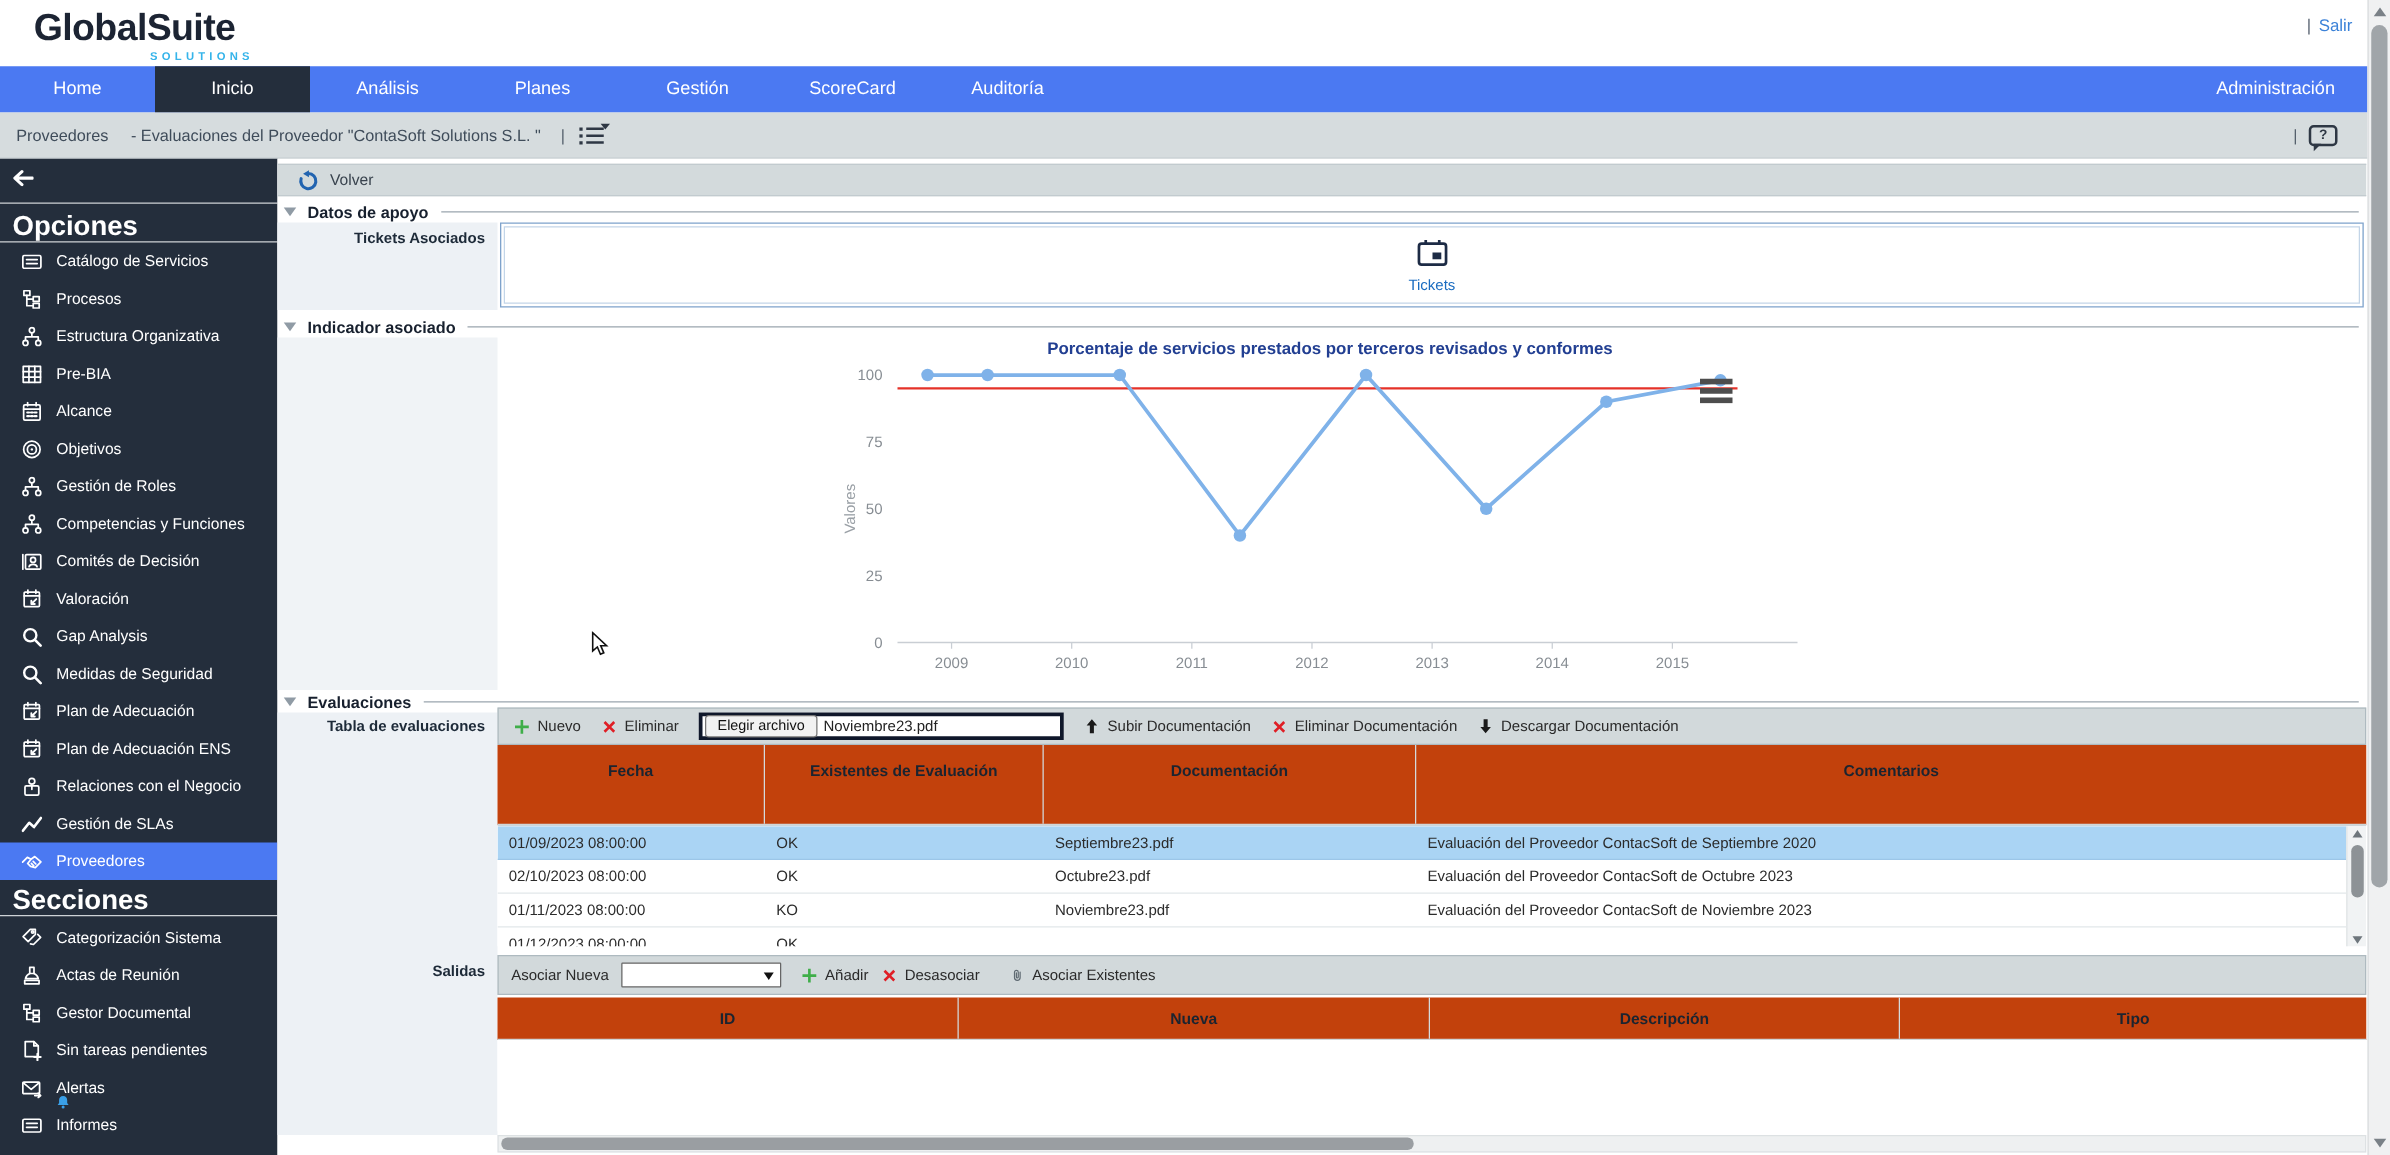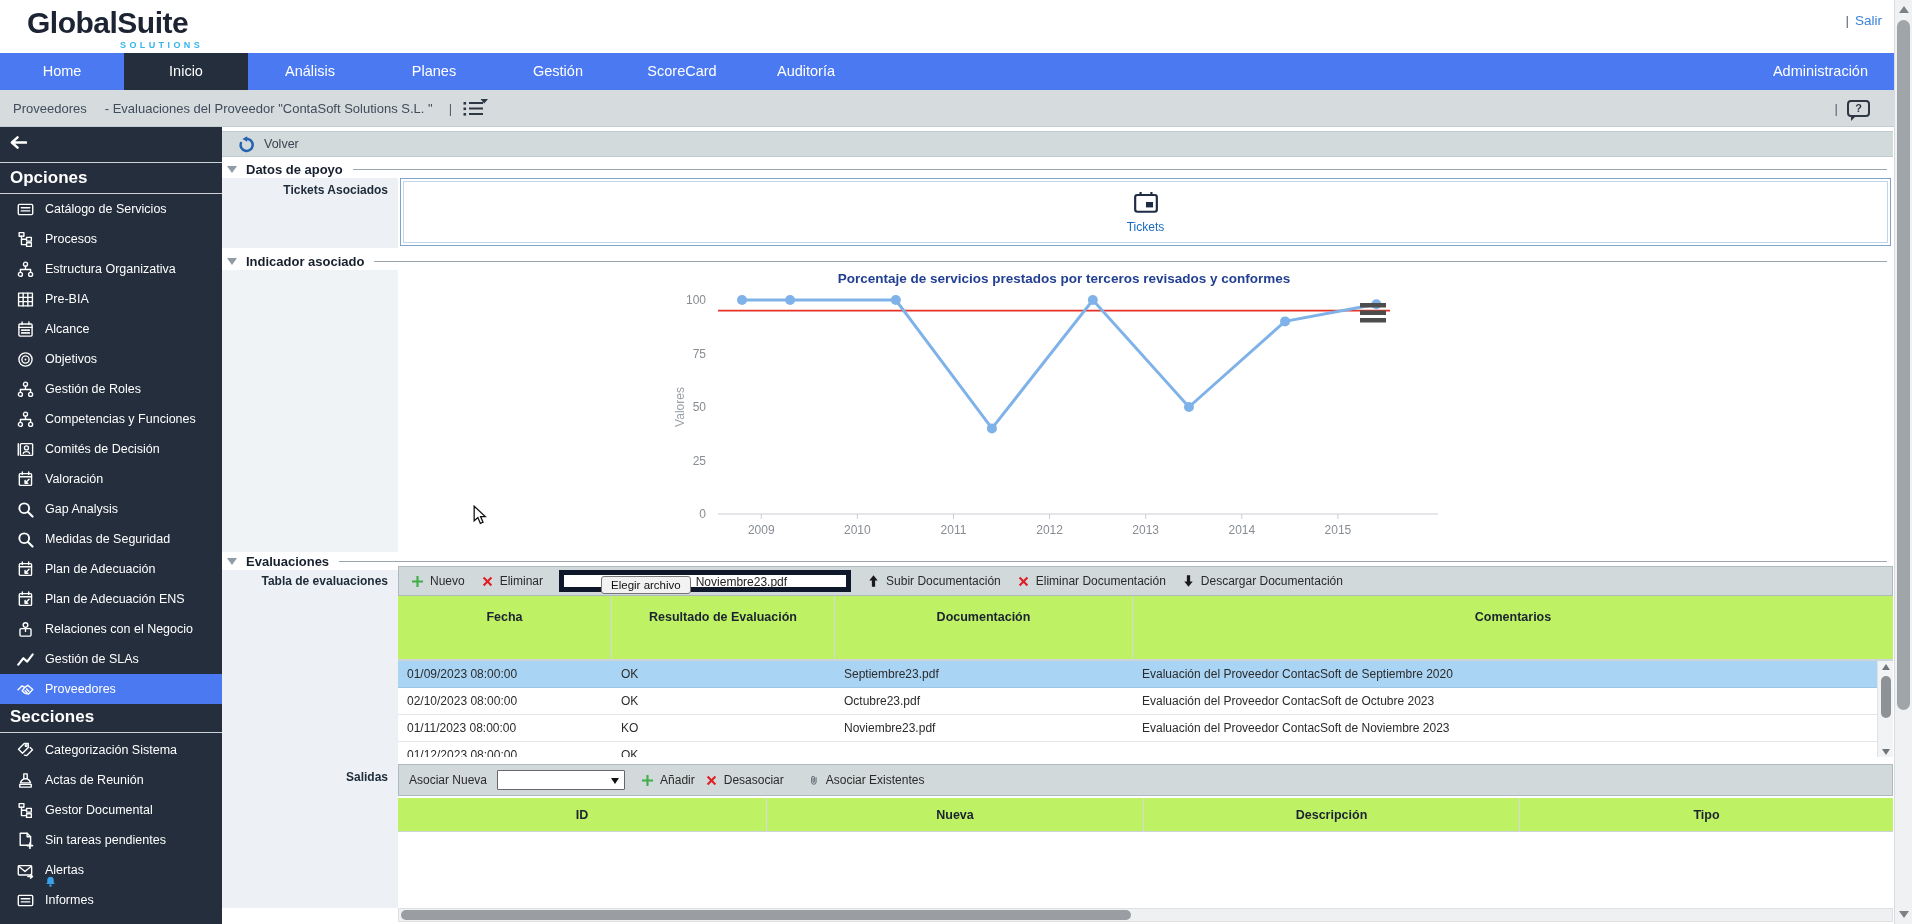--- a/index.html
+++ b/index.html
@@ -27,21 +27,21 @@
   .crumbbar .pipe { margin-left:16px; color:#55606c; }
   .crumb-listicon { margin-left:10px; display:flex; }
   .crumb-right { margin-left:auto; display:flex; align-items:center; margin-right:24px; }
   .helpbox { position:relative; width:23px; height:17px; border:2px solid #2e3744; border-radius:4px; background:#d6dcde; text-align:center; font-size:11px; font-weight:bold; color:#2e3744; line-height:13px; margin-left:9px; }
   .helpbox:after { content:""; position:absolute; left:2px; bottom:-6px; border-left:6px solid #2e3744; border-bottom:6px solid transparent; }
 
   
   .sidebar { position:absolute; left:0; top:127px; width:222px; height:797px; background:#242e3c; }
   .sb-back { position:absolute; left:10px; top:7px; width:30px; height:22px; }
   .sb-rule { position:absolute; left:0; width:222px; height:0; border-top:1.5px solid #eceff1; opacity:.85; }
-  .sb-h { position:absolute; left:10px; color:#fff; font-size:17px; font-weight:800; }
+  .sb-h { position:absolute; left:10px; color:#fff; font-size:22px; font-weight:800; }
   .sb-item { position:absolute; left:0; width:222px; height:30px; display:flex; align-items:center; color:#fff; }
   .sb-item.active { background:#4b79f2; }
   .sb-ico { width:20px; height:18px; margin-left:15px; display:flex; align-items:center; justify-content:center; flex:none; }
   .sb-lbl { margin-left:10px; font-size:12.5px; white-space:nowrap; }
   .si { width:17px; height:17px; stroke:#fff; fill:none; stroke-width:1.3; stroke-linecap:round; stroke-linejoin:round; }
   .sb-bell { position:absolute; left:44px; top:748px; }
 
   
   .main { position:absolute; left:222px; top:127px; width:1772px; height:797px; background:#fff; }
   .volverbar { position:absolute; left:0; top:4px; width:1671px; height:26px; background:#d3dadc; border-top:1px solid #c2cbcf; border-bottom:1px solid #c2cbcf; display:flex; align-items:center; }
@@ -60,25 +60,25 @@
   .tickets-box .tlbl { font-size:12px; font-weight:400; color:#1a6cc0; margin-top:2px; }
 
   .chart-svg { position:absolute; left:338px; top:140px; }
   .tick { font-size:12px; fill:#878d93; text-anchor:middle; font-family:"Liberation Sans",sans-serif; }
   .tend { text-anchor:end; }
   .ctitle { font-size:13.5px; font-weight:bold; fill:#223f92; text-anchor:middle; font-family:"Liberation Sans",sans-serif; }
   .ylab { font-size:12px; fill:#9aa0a6; text-anchor:middle; font-family:"Liberation Sans",sans-serif; }
 
   .gtoolbar { position:absolute; left:176px; width:1495px; background:#d2d9db; border:1px solid #aebac0; display:flex; align-items:center; font-size:12px; color:#2a2a2a; }
   .tbtn { display:flex; align-items:center; gap:6px; white-space:nowrap; }
-  .filewrap { display:flex; align-items:flex-start; width:292px; height:22px; background:#fff; border:5px solid #0f172a;padding-left:35px; }
+  .filewrap { display:flex; align-items:center; width:292px; height:22px; background:#fff; border:3px solid #0f172a; }
   .filebtn { height:18px; margin:1px 5px 1px 2px; padding:0 9px; background:#f2f2f2; border:1px solid #767676; border-radius:3px; font-size:11.5px; line-height:16px; color:#111; white-space:nowrap; }
   .filename { font-size:12px; color:#222; white-space:nowrap; }
 
-  .thead { position:absolute; left:176px; width:1495px; background:#bef264; border-bottom:1px solid #cfd6d9; display:flex; }
+  .thead { position:absolute; left:176px; width:1495px; background:#c2410c; border-bottom:1px solid #cfd6d9; display:flex; }
   .th { font-size:12.5px; font-weight:700; color:#1b2430; text-align:center; border-right:1px solid #d4dadd; }
   .th:last-child { border-right:none; }
 
   .tbody { position:absolute; left:176px; top:533px; width:1495px; height:97px; background:#fff; overflow:hidden; border-top:1px solid #cdd4d8; }
   .trow { position:absolute; left:0; width:1479px; height:27px; display:flex; align-items:center; border-bottom:1px solid #e2e7ea; }
   .trow.sel { background:#aad4f4; border-bottom:1px solid #9cc6e8; }
   .td { font-size:12px; color:#2b2b2b; padding-left:9px; white-space:nowrap; overflow:hidden; }
 
   .vscroll { position:absolute; right:0; top:0; width:16px; height:97px; background:#f1f3f4; border-left:1px solid #dfe3e5; }
   .vs-up { position:absolute; top:3px; left:4px; width:0; height:0; border-left:4px solid transparent; border-right:4px solid transparent; border-bottom:6px solid #6e767c; }
@@ -546,21 +546,21 @@
       <span class="tbtn">
           <svg width="13" height="14" viewBox="0 0 16 16">
             <path d="M8,15 L2.8,8.7 H6 V1 H10 V8.7 H13.2 Z" fill="#1a1a1a"></path>
           </svg>
           <span>Descargar Documentación</span>
         </span>
     </div>
 
     <div class="thead" style="top:469px; height:64px">
       <div class="th" style="width:214px; padding-top:14px">Fecha</div>
-      <div class="th" style="width:223px; padding-top:14px">Resultado de Evaluación</div>
+      <div class="th" style="width:223px; padding-top:14px">Existentes de Evaluación</div>
       <div class="th" style="width:298px; padding-top:14px">Documentación</div>
       <div class="th" style="width:760px; padding-top:14px">Comentarios</div>
     </div>
 
     <div class="tbody">
       <div class="trow sel" style="top:0">
         <span class="td" style="width:214px">01/09/2023 08:00:00</span>
         <span class="td" style="width:223px">OK</span>
         <span class="td" style="width:298px">Septiembre23.pdf</span>
         <span class="td" style="width:744px">Evaluación del Proveedor ContacSoft de Septiembre 2020</span>

